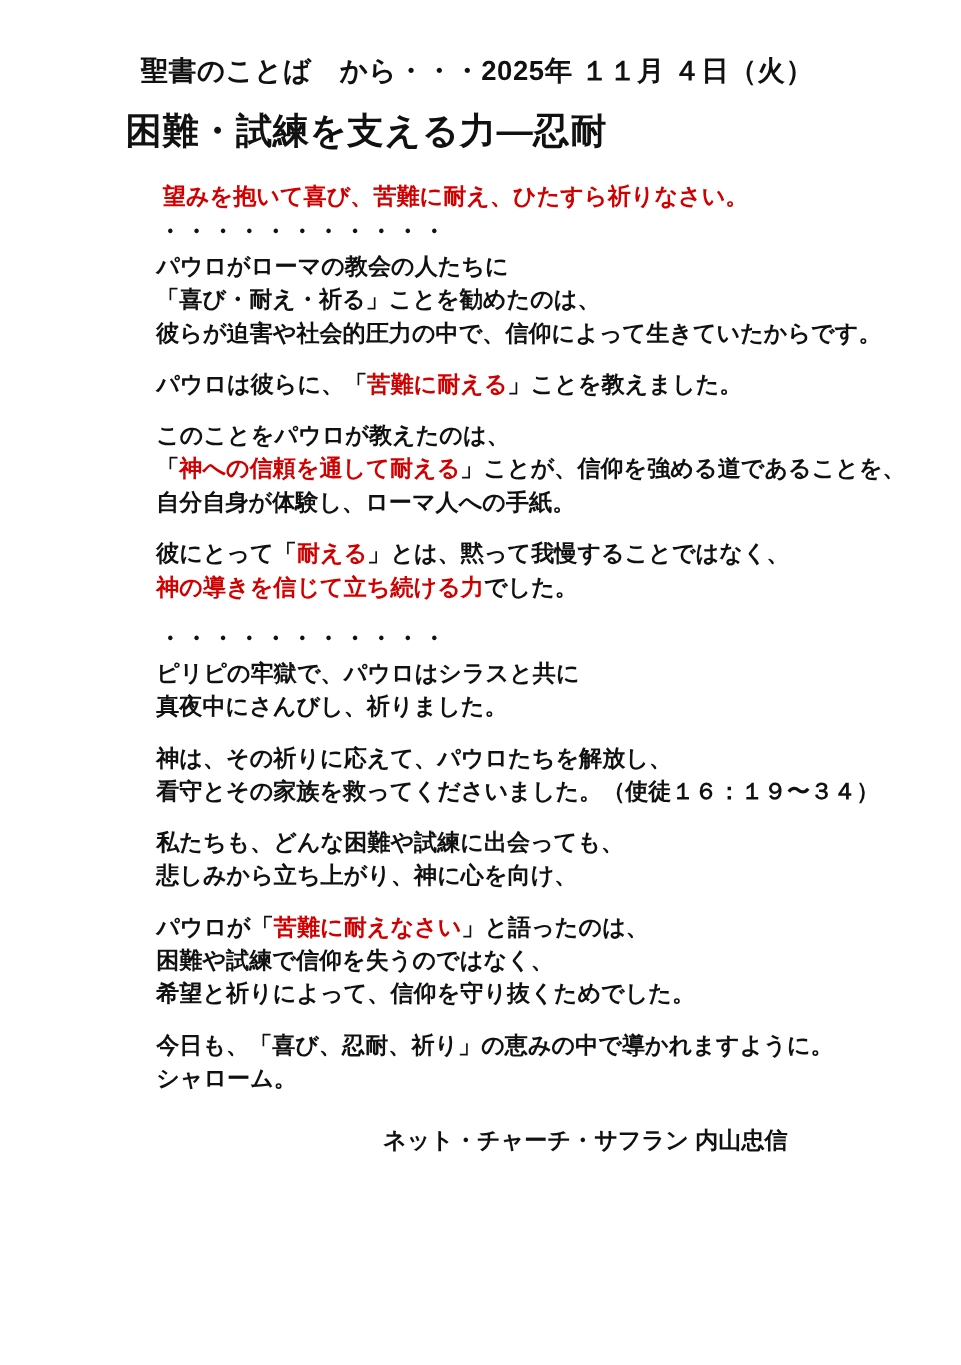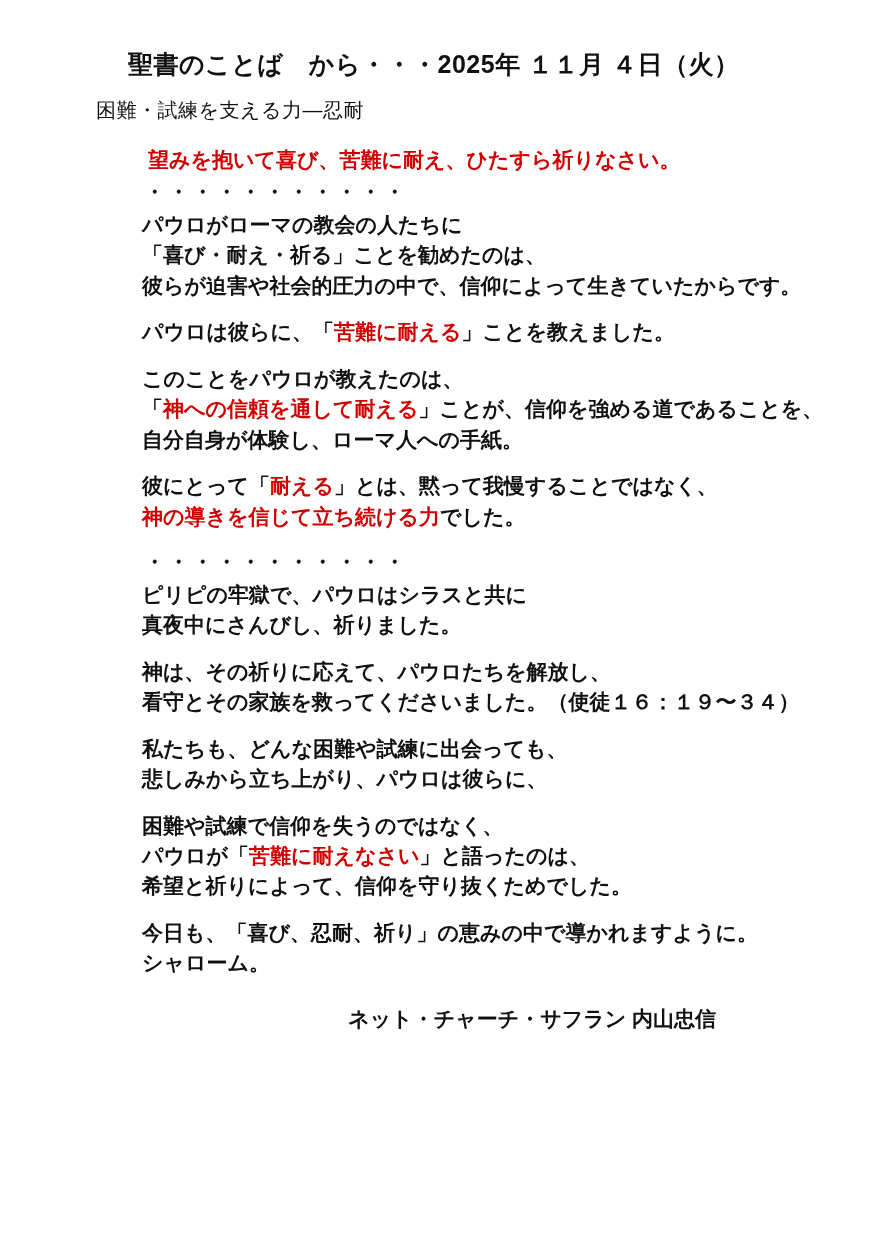--- a/index.html
+++ b/index.html
@@ -24,24 +24,24 @@
   }
   .header-line {
     font-size: 25px;
     font-weight: bold;
     letter-spacing: 0.5px;
     margin-left: 88px;
     margin-bottom: 16px;
     white-space: nowrap;
   }
   .title {
-    font-size: 20px;
-    font-weight: normal;
+    font-size: 33px;
+    font-weight: bold;
     letter-spacing: 0.5px;
-    margin-left: 56px;
+    margin-left: 74px;
     margin-bottom: 22px;
     white-space: nowrap;
   }
   .body-block {
     margin-left: 102px;
   }
   .ref {
     font-size: 21px;
     font-weight: bold;
     margin-bottom: 6px;
@@ -126,25 +126,25 @@
         <div class="para">
           <div class="line"><span>ピリピの牢獄で、パウロはシラスと共に</span></div>
           <div class="line"><span>真夜中にさんびし、祈りました。</span></div>
         </div>
         <div class="para">
           <div class="line"><span>神は、その祈りに応えて、パウロたちを解放し、</span></div>
           <div class="line"><span>看守とその家族を救ってくださいました。（使徒１６：１９〜３４）</span></div>
         </div>
         <div class="para">
           <div class="line"><span>私たちも、どんな困難や試練に出会っても、</span></div>
-          <div class="line"><span>悲しみから立ち上がり、パウロは彼らに、</span></div>
+          <div class="line"><span>悲しみから立ち上がり、神に心を向け、</span></div>
         </div>
         <div class="para">
+          <div class="line"><span>パウロが「</span><span class="red" style="color: rgb(208, 0, 0);">苦難に耐えなさい</span><span>」と語ったのは、</span></div>
           <div class="line"><span>困難や試練で信仰を失うのではなく、</span></div>
-          <div class="line"><span>パウロが「</span><span class="red" style="color: rgb(208, 0, 0);">苦難に耐えなさい</span><span>」と語ったのは、</span></div>
           <div class="line"><span>希望と祈りによって、信仰を守り抜くためでした。</span></div>
         </div>
         <div class="para">
           <div class="line"><span>今日も、「喜び、忍耐、祈り」の恵みの中で導かれますように。</span></div>
           <div class="line"><span>シャローム。</span></div>
         </div>
       </div>
 
   </div>
 

